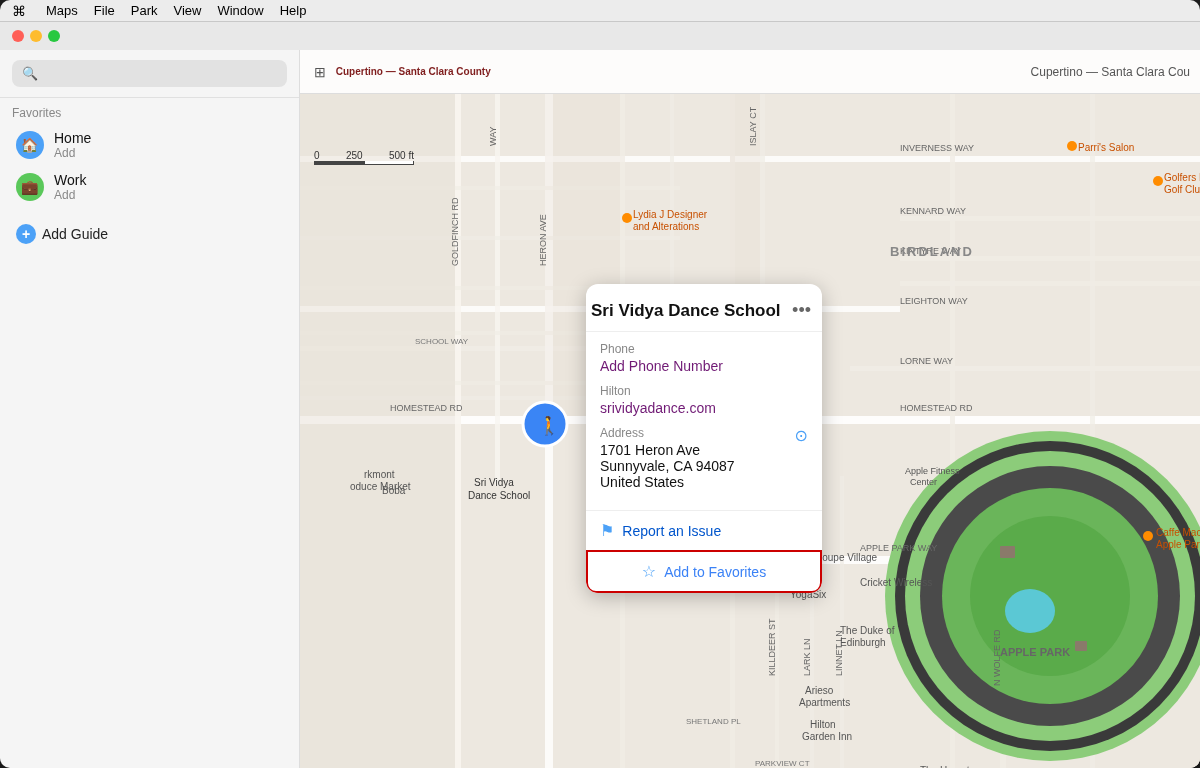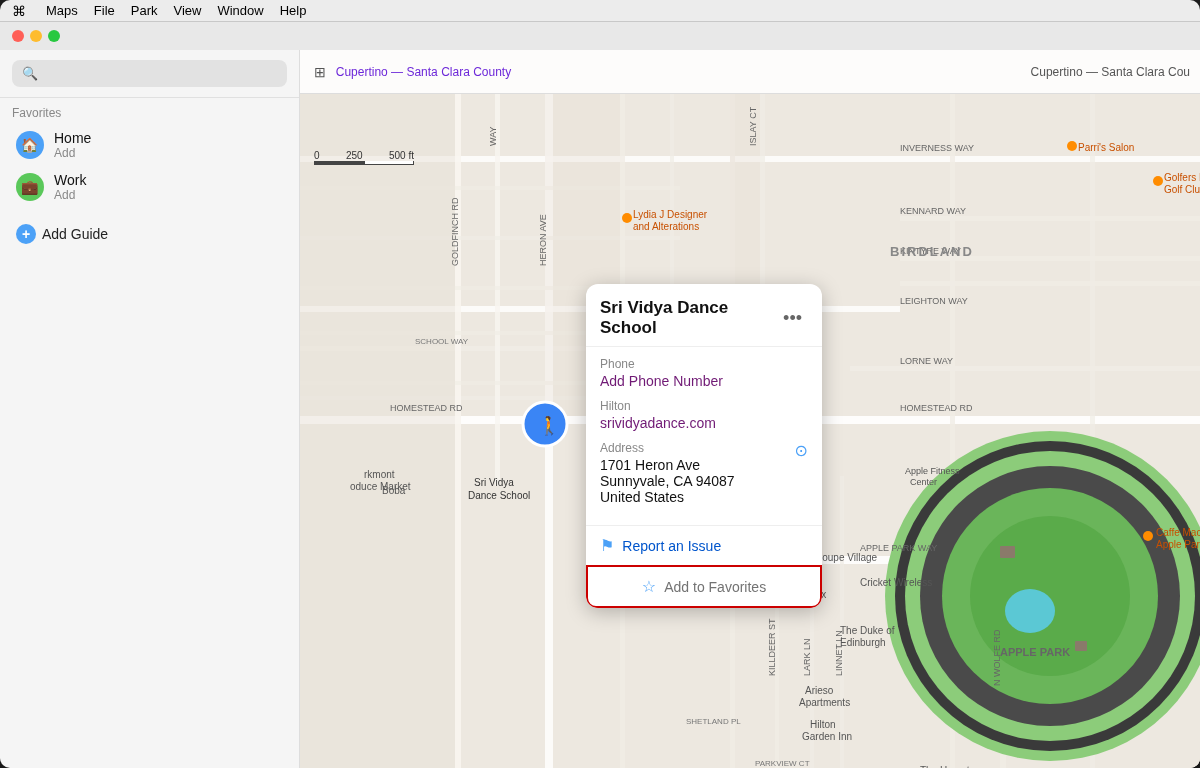--- a/index.html
+++ b/index.html
@@ -160,23 +160,23 @@
       height: 44px;
       background: rgba(255,255,255,0.9);
       display: flex;
       align-items: center;
       padding: 0 14px;
       gap: 10px;
       border-bottom: 1px solid #ddd;
       z-index: 10;
     }
     .map-header-title {
-      font-size: 12px;
-      font-weight: 400;
-      color: #6d28d9;
+      font-size: 10px;
+      font-weight: 700;
+      color: #7f1d1d;
     }
     .map-layers-icon {
       font-size: 14px;
       color: #555;
       cursor: pointer;
     }
     .map-header-right {
       position: absolute;
       right: 0;
       font-size: 12px;
@@ -236,21 +236,21 @@
       border-radius: 12px;
       box-shadow: 0 4px 20px rgba(0,0,0,0.25);
       width: 236px;
       z-index: 20;
       overflow: hidden;
     }
     .info-card-header {
       display: flex;
       align-items: center;
       justify-content: space-between;
-      padding: 14px 14px 8px;
+      padding: 14px 5px 8px;
       border-bottom: 1px solid #eee;
     }
     .info-card-title {
       font-size: 17px;
       font-weight: 600;
       color: #111;
     }
     .info-card-menu {
       font-size: 18px;
       color: #666;
@@ -307,21 +307,21 @@
       justify-content: center;
       gap: 8px;
       padding: 11px 14px;
       cursor: pointer;
       border-top: 1px solid #eee;
       border: 2px solid #cc0000;
       border-radius: 0 0 10px 10px;
       margin: 0;
     }
     .fav-star { font-size: 16px; color: #4ca1f7; }
-    .fav-text-btn { font-size: 14px; color: #737373; }
+    .fav-text-btn { font-size: 14px; color: #3b82f6; }
 
     .mac-window {
       width: 1200px;
       height: 768px;
       display: flex;
       flex-direction: column;
       border-radius: 10px;
       overflow: hidden;
       box-shadow: 0 10px 40px rgba(0,0,0,0.5);
     }

